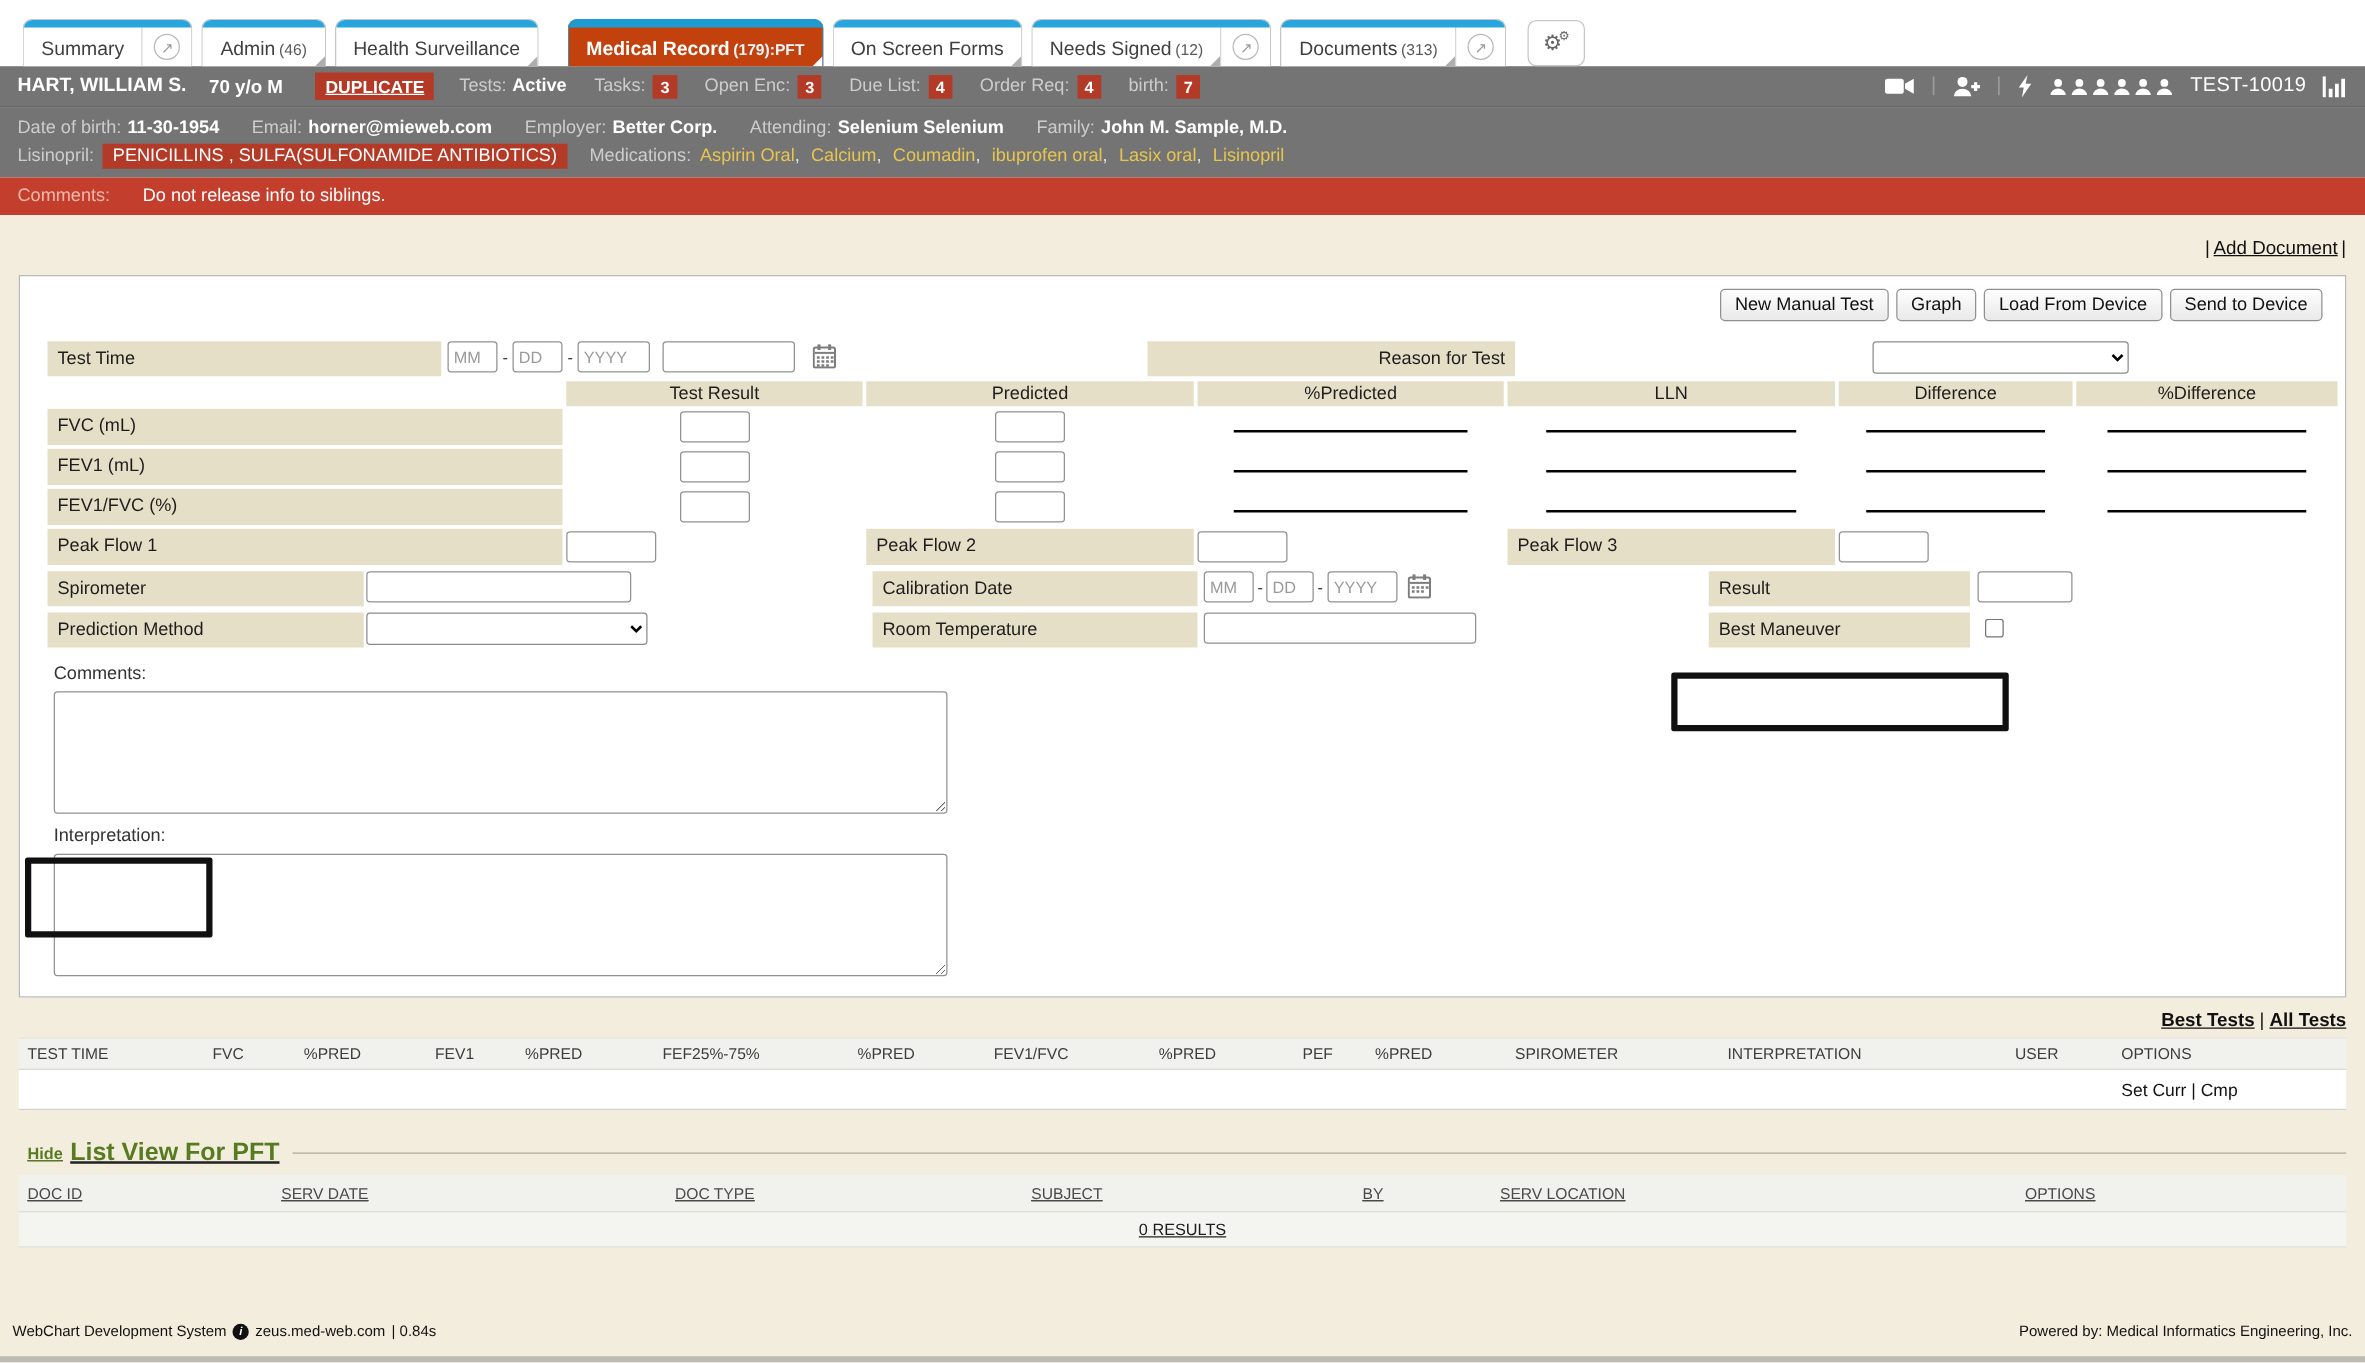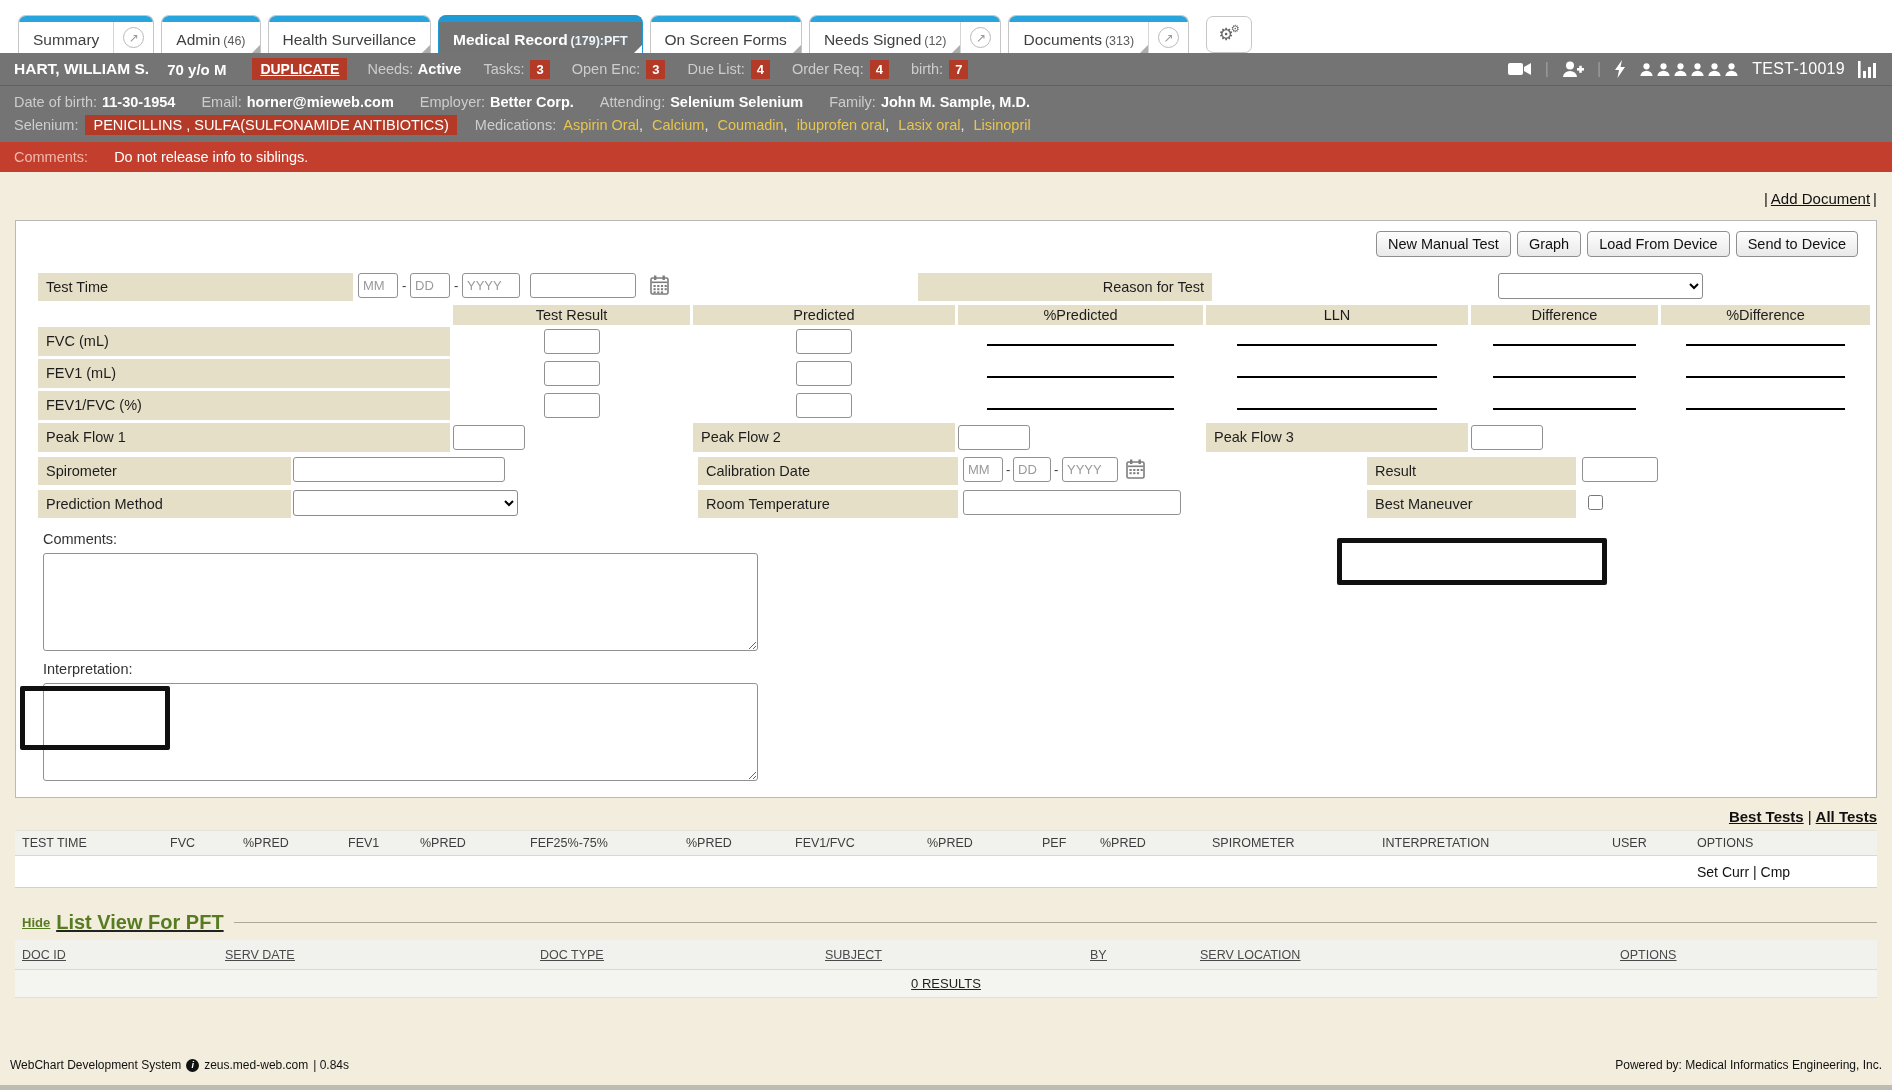--- a/index.html
+++ b/index.html
@@ -11,21 +11,21 @@
   }
   
   .tabbar { background:#fff; height:53px; display:flex; align-items:flex-end; padding-left:18px; }
   .tabgroup { display:flex; position:relative; background:#fff; border:1px solid #c6c6c6;
     border-bottom:none; border-radius:8px 8px 0 0; overflow:hidden; margin-right:7px; height:38px; }
   .tabgroup::before { content:""; position:absolute; top:0; left:0; right:0; height:6px; background:#27a5dc; }
   .tab { padding:15px 14px 8px; font-size:15.5px; color:#3f3f3f; white-space:nowrap; position:relative; cursor:pointer; }
   .tab .cnt { font-size:12.5px; color:#5a5a5a; margin-left:3px; }
   .tab.fold::after { content:""; position:absolute; right:0; bottom:0; width:0; height:0;
     border-style:solid; border-width:0 0 8px 8px; border-color:transparent transparent #aeaeae transparent; }
-  .tabgroup.active { background:#737373; border-color:#1e9bd4; }
+  .tabgroup.active { background:#c2410c; border-color:#1e9bd4;margin-left:16px; }
   .tabgroup.active::before { background:#1e9bd4; }
   .tabgroup.active .tab { color:#fff; font-weight:bold; }
   .tabgroup.active .tab .cnt { color:#eaf6fc; }
   .tabgroup.active .tab.fold::after { border-color:transparent transparent #ffffff transparent; }
   .popout { width:40px; border-left:1px solid #d6d6d6; display:flex; align-items:center; justify-content:center; padding-top:6px; cursor:pointer; }
   .circ { width:21px; height:21px; border:1.5px solid #b9b9b9; border-radius:50%; color:#9a9a9a;
     font-size:12px; display:flex; align-items:center; justify-content:center; }
   .gearbox { width:46px; height:37px; border:1px solid #c6c6c6; border-radius:7px; background:#fff;
     display:flex; align-items:center; justify-content:center; margin-left:10px; margin-bottom:0px; cursor:pointer; }
   .gear1 { font-size:17px; color:#666; } .gear2 { font-size:10px; color:#666; margin-left:-3px; margin-top:-12px; }
@@ -167,21 +167,21 @@
   <div class="gearbox">
     <span class="gear1">⚙</span>
     <span class="gear2">⚙</span>
   </div>
 </div>
 
 <div class="pbar">
   <span class="name">HART, WILLIAM S.</span>
   <span class="agesex">70 y/o M</span>
   <span class="dupbadge">DUPLICATE</span>
-  <span class="dim">Needs:</span>&nbsp;
+  <span class="dim">Tests:</span>&nbsp;
   <span class="val">Active</span>
   <span class="ctr">
     <span class="dim">Tasks:</span>
     <span class="numbadge">3</span>
   </span>
   <span class="ctr">
     <span class="dim">Open Enc:</span>
     <span class="numbadge">3</span>
   </span>
   <span class="ctr">
@@ -258,21 +258,21 @@
 
 <div class="demo">
   <div class="row">
     <span class="pair"><span class="dim">Date of birth:</span><span class="val">11-30-1954</span></span>
     <span class="pair"><span class="dim">Email:</span><span class="val">horner@mieweb.com</span></span>
     <span class="pair"><span class="dim">Employer:</span><span class="val">Better Corp.</span></span>
     <span class="pair"><span class="dim">Attending:</span><span class="val">Selenium Selenium</span></span>
     <span class="pair"><span class="dim">Family:</span><span class="val">John M. Sample, M.D.</span></span>
   </div>
   <div class="row">
-    <span class="dim" style="margin-right:7px;">Selenium:</span>
+    <span class="dim" style="margin-right:7px;">Lisinopril:</span>
     <span class="allergybadge">PENICILLINS , SULFA(SULFONAMIDE ANTIBIOTICS)</span>
     <span class="dim" style="margin-right:7px;">Medications:</span>
     <span>
       <span class="med">Aspirin Oral</span><span class="medsep">,</span>
       <span class="med">Calcium</span><span class="medsep">,</span>
       <span class="med">Coumadin</span><span class="medsep">,</span>
       <span class="med">ibuprofen oral</span><span class="medsep">,</span>
       <span class="med">Lasix oral</span><span class="medsep">,</span>
       <span class="med">Lisinopril</span>
     </span>

